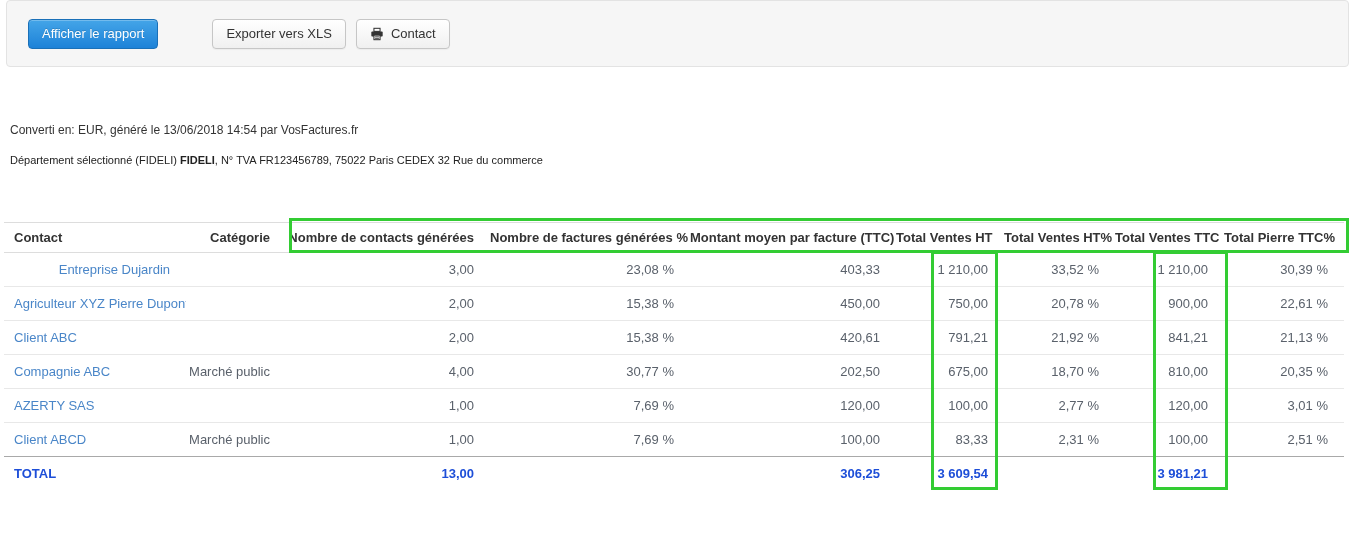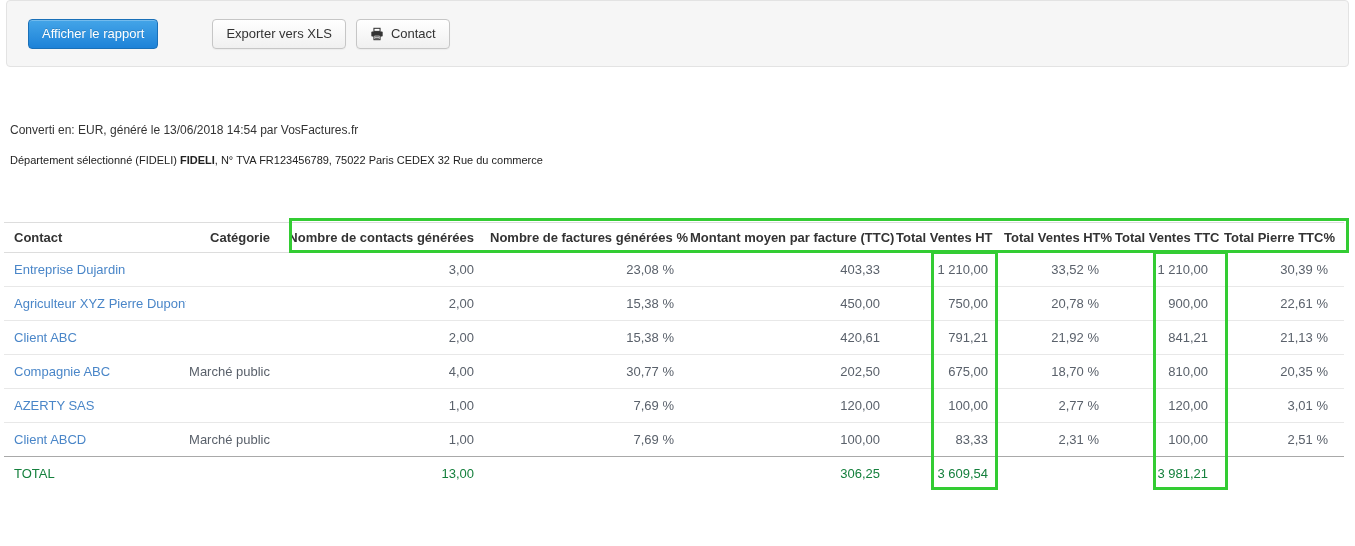--- a/index.html
+++ b/index.html
@@ -51,24 +51,24 @@
   th{
     font-weight:bold;color:#333;text-align:right;
     padding:7px 16px 7px 0;border-top:1px solid #ddd;border-bottom:1px solid #ddd;
   }
   th.col-contact{text-align:left;padding-left:10px;}
   td{
     color:#5a616b;text-align:right;
     padding:9px 16px 9px 0;border-top:1px solid #e8e8e8;
   }
   td.col-contact{text-align:left;padding-left:10px;}
-  tbody tr:first-child td{border-top:none;}
+  tbody tr:first-child td{border-top:none;text-align:right;}
   a{color:var(--link);text-decoration:none;}
   .total-row td{
-    border-top:1px solid #a9a9a9;font-weight:normal;color:#15803d;
+    border-top:1px solid #a9a9a9;font-weight:bold;color:#1d4ed8;
   }
   
   .hl{position:absolute;border:3px solid var(--green);pointer-events:none;background:transparent;}
   .hl-header{left:289px;top:218px;width:1060px;height:35px;}
   .hl-ht{left:931px;top:251px;width:67px;height:239px;}
   .hl-ttc{left:1153px;top:251px;width:75px;height:239px;}
 </style>
 </head>
 <body>
 

